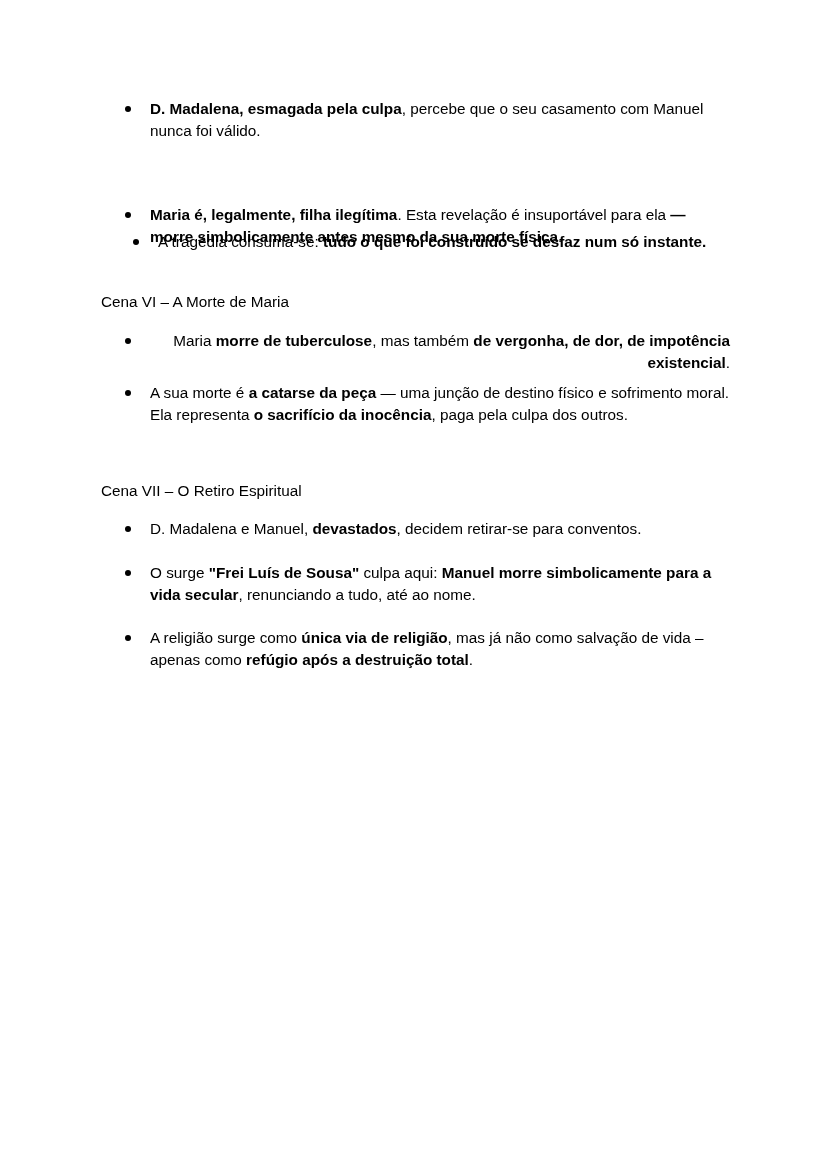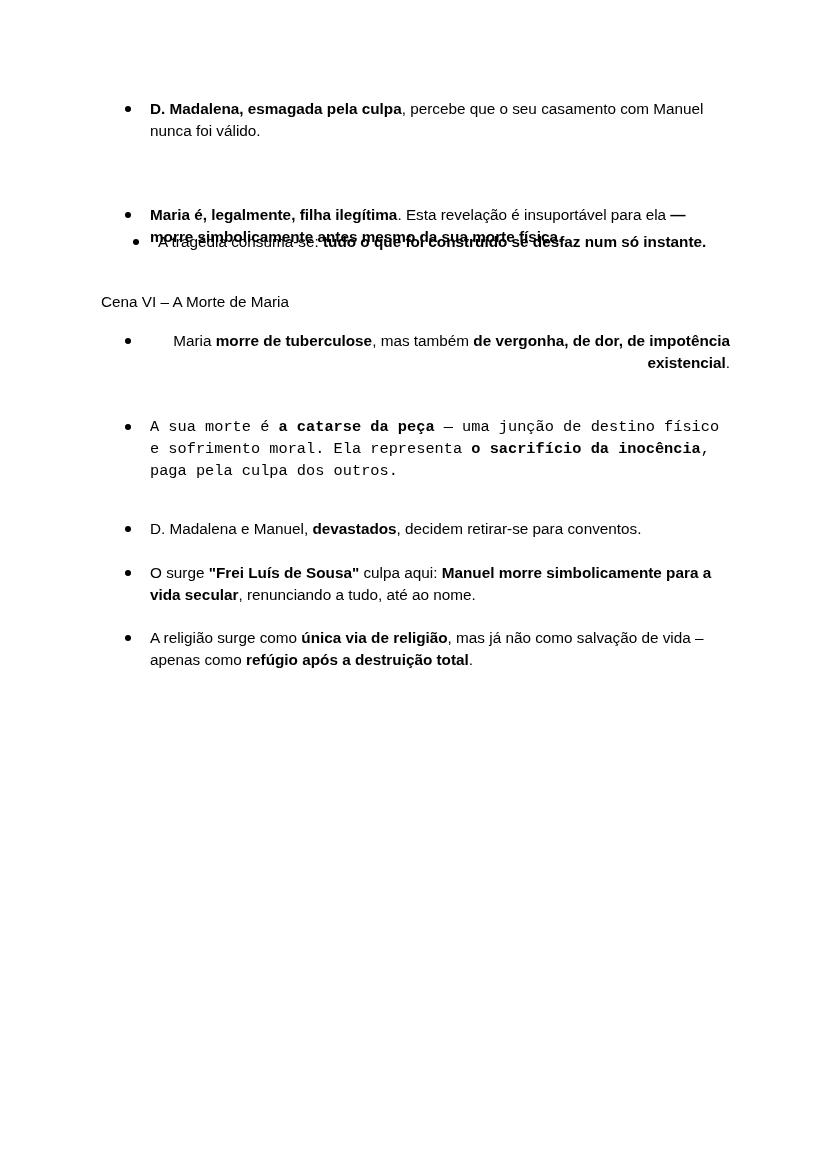--- a/index.html
+++ b/index.html
@@ -69,25 +69,26 @@
       <span>A tragédia consuma-se: </span><b>tudo o que foi construído se desfaz num só instante.</b>
     </li>
   </ul>
 
   <h3 class="heading" style="top:291px;">Cena VI – A Morte de Maria</h3>
 
   <ul class="bullet-list">
     <li class="bullet-item" style="top:330px;text-align:right;">
       <span>Maria </span><b>morre de tuberculose</b><span>, mas também </span><b>de vergonha, de dor, de impotência existencial</b><span>.</span>
     </li>
-    <li class="bullet-item" style="top:416px;font-family:Liberation Mono, monospace;">
+    <li class="bullet-item" style="top:382px;">
       <span>A sua morte é </span><b>a catarse da peça</b><span> — uma junção de destino físico e sofrimento moral. Ela representa </span><b>o sacrifício da inocência</b><span>, paga pela culpa dos outros.</span>
     </li>
   </ul>
 
+  <h3 class="heading" style="top:480px;">Cena VII – O Retiro Espiritual</h3>
 
   <ul class="bullet-list">
     <li class="bullet-item" style="top:518px;">
       <span>D. Madalena e Manuel, </span><b>devastados</b><span>, decidem retirar-se para conventos.</span>
     </li>
     <li class="bullet-item" style="top:562px;">
       <span>O surge </span><b>"Frei Luís de Sousa"</b><span> culpa aqui: </span><b>Manuel morre simbolicamente para a vida secular</b><span>, renunciando a tudo, até ao nome.</span>
     </li>
     <li class="bullet-item" style="top:627px;">
       <span>A religião surge como </span><b>única via de religião</b><span>, mas já não como salvação de vida – apenas como </span><b>refúgio após a destruição total</b><span>.</span>

